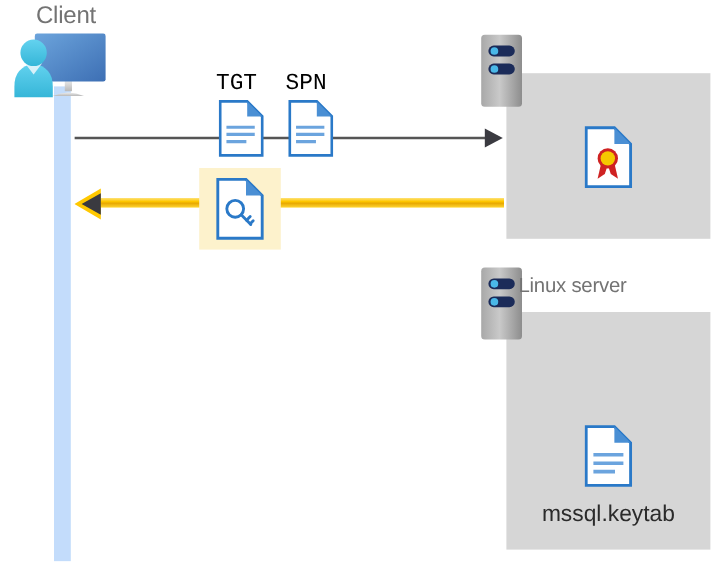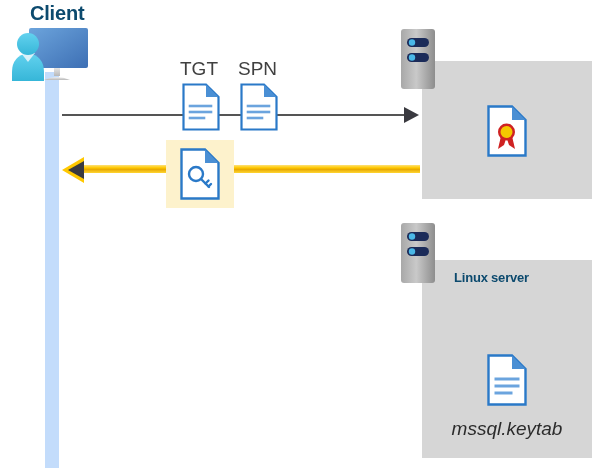--- a/index.html
+++ b/index.html
@@ -12,40 +12,39 @@
     width: 600px;
     height: 468px;
     background: #ffffff;
     font-family: "Liberation Sans", sans-serif;
     overflow: hidden;
   }
   .abs { position: absolute; }
 
   
   .title {
-    font-weight: bold;
-    color: #0c4a6e;
+    font-weight: normal;
+    color: #737373;
     letter-spacing: -0.2px;
   }
   #client-title {
     left: 30px; top: 2px;
     font-size: 20px;
   }
   #dc-title {
     left: 457px; top: 3px;
     font-size: 19px;
     line-height: 25px;
     width: 140px;
   }
   #linux-title {
-    left: 454px; top: 225px;
-    font-size: 13px;
+    left: 432px; top: 225px;
+    font-size: 17px;
     line-height: 25px;
     width: 140px;
-    margin-top: 40px;
   }
 
   
   #client-lifeline {
     left: 45px; top: 72px;
     width: 14px; height: 396px;
     background: #c3dcfb;
   }
 
   
@@ -58,21 +57,22 @@
   #dc-rack    { left: 400px; top: 28px; }
   #linux-rack { left: 400px; top: 222px; }
 
   
   #arrow-request { left: 62px; top: 104px; width: 358px; height: 22px; }
   #arrow-reply   { left: 62px; top: 156px; width: 358px; height: 28px; }
 
   
   .doclabel {
     font-size: 19px;
-    color: #404040;
+    color: #000000;
+    font-family: Liberation Mono, monospace;
   }
   #tgt-label { left: 180px; top: 58px; }
   #spn-label { left: 238px; top: 58px; }
 
   
   #tgt-icon { left: 182px; top: 83px; width: 38px; height: 48px; }
   #spn-icon { left: 240px; top: 83px; width: 38px; height: 48px; }
 
   
   #ticket-highlight {
@@ -87,21 +87,20 @@
 
   
   #sql-icon  { left: 484px; top: 280px; width: 46px; height: 52px; }
   #keytab-icon { left: 487px; top: 354px; width: 40px; height: 52px; }
   #keytab-label {
     left: 422px; top: 418px;
     width: 170px;
     text-align: center;
     font-size: 19px;
     color: #2b2b2b;
-    font-style: italic;
   }
 </style>
 </head>
 <body>
 
 <div id="canvas">
 
   <div class="abs" id="client-lifeline"></div>
 
   <div class="abs title" id="client-title">Client</div>

